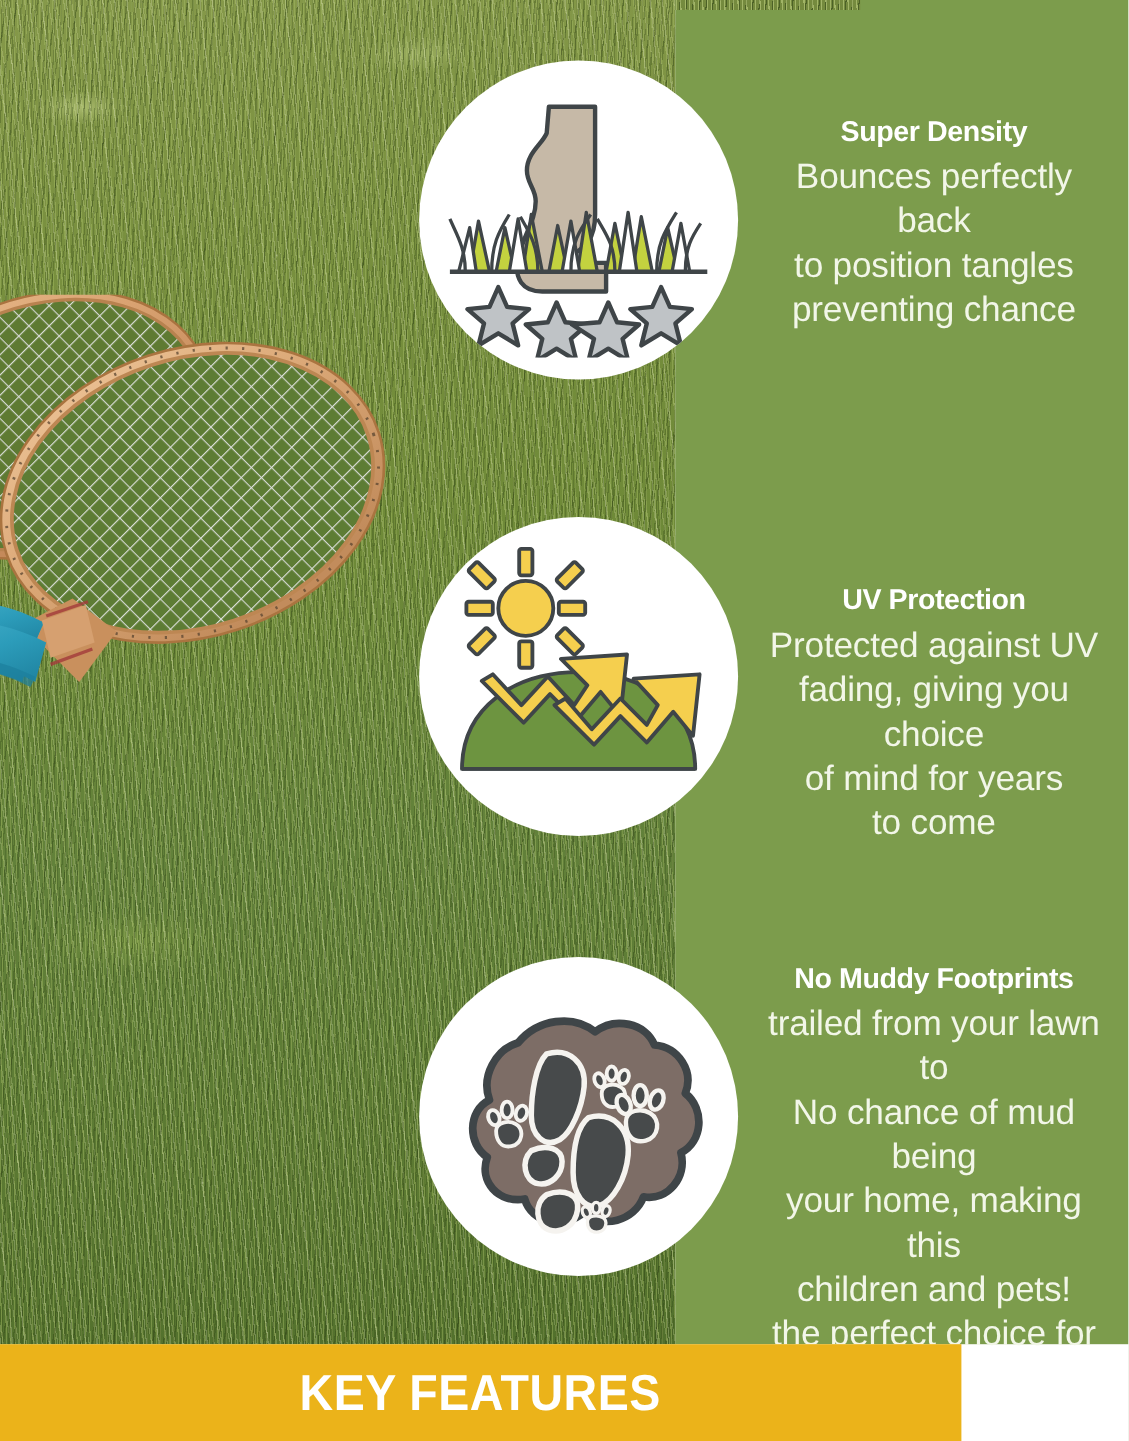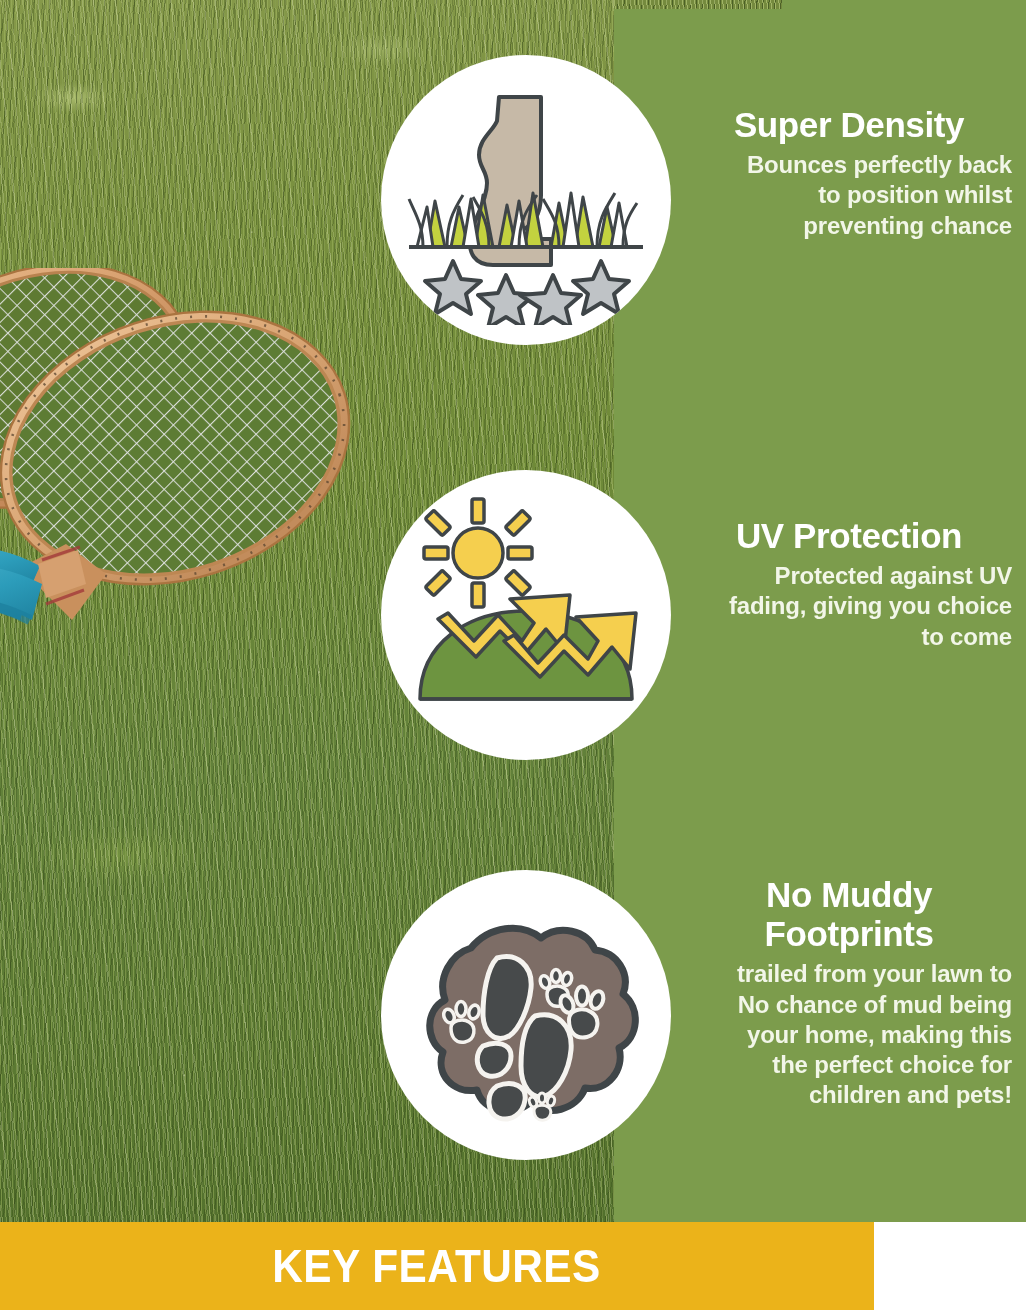--- a/index.html
+++ b/index.html
@@ -142,46 +142,45 @@
     overflow: hidden;
   }
   .feature-text {
     position: absolute;
     left: 686px;
     width: 326px;
     text-align: center;
     color: #ffffff;
   }
   .feature-title {
-    font-size: 35px;
+    font-size: 26px;
     font-weight: 700;
     line-height: 1.12;
     letter-spacing: -0.4px;
     margin: 0 0 6px 0;
     color: #ffffff;
   }
   .feature-desc {
-    font-size: 24px;
+    font-size: 32px;
     line-height: 1.26;
-    font-weight: 700;
+    font-weight: 400;
     color: #f2f6e8;
     margin: 0;
     letter-spacing: -0.2px;
-    text-align: right;
   }
   .feature-desc .ln { display: block; }
 
   
   #feature-0 { top: 55px; }
   #feature-0 .feature-circle { top: 0; }
   #feature-0 .feature-text { top: 50px; }
 
   #feature-1 { top: 470px; }
   #feature-1 .feature-circle { top: 0; }
-  #feature-1 .feature-text { top: 46px; }
+  #feature-1 .feature-text { top: 61px; }
 
   #feature-2 { top: 870px; }
   #feature-2 .feature-circle { top: 0; }
   #feature-2 .feature-text { top: 5px; }
 
   
   .banner {
     position: absolute;
     left: 0;
     top: 1222px;
@@ -324,21 +323,21 @@
           <path d="M105 200 L113 218 L133 220 L118 233 L123 253 L105 242 L87 253 L92 233 L77 220 L97 218 Z"></path>
           <path d="M152 200 L160 218 L180 220 L165 233 L170 253 L152 242 L134 253 L139 233 L119 220 L144 218 Z"></path>
           <path d="M200 186 L208 204 L228 206 L213 219 L218 239 L200 228 L182 239 L187 219 L172 206 L192 204 Z"></path>
         </g>
       </svg>
     </div>
     <div class="feature-text">
       <h2 class="feature-title">Super Density</h2>
       <p class="feature-desc">
         <span class="ln">Bounces perfectly back</span>
-        <span class="ln">to position whilst</span>
+        <span class="ln">to position tangles</span>
         <span class="ln">preventing chance</span>
       </p>
     </div>
   </div>
 
   <div class="feature" id="feature-1">
     <div class="feature-circle">
       <svg width="240" height="240" viewBox="0 0 240 240">
 
         <g stroke="#3f4548" stroke-width="3.5" stroke-linejoin="round">
@@ -361,20 +360,21 @@
         <path d="M42 118 L68 146 L92 120 L116 146 L128 128 L104 104 L164 100 L158 156 L140 134 L118 160 L94 136 L70 162 L32 124 Z" fill="#f5cf4e" stroke="#3f4548" stroke-width="3.5" stroke-linejoin="round"></path>
 
         <path d="M108 140 L132 168 L158 140 L182 164 L192 146 L170 122 L230 118 L224 174 L206 152 L182 180 L158 156 L134 182 L98 146 Z" fill="#f5cf4e" stroke="#3f4548" stroke-width="3.5" stroke-linejoin="round"></path>
       </svg>
     </div>
     <div class="feature-text">
       <h2 class="feature-title">UV Protection</h2>
       <p class="feature-desc">
         <span class="ln">Protected against UV</span>
         <span class="ln">fading, giving you choice</span>
+        <span class="ln">of mind for years</span>
         <span class="ln">to come</span>
       </p>
     </div>
   </div>
 
   <div class="feature" id="feature-2">
     <div class="feature-circle">
       <svg width="250" height="250" viewBox="0 0 250 250">
 
         <path d="M70 58 C88 36 120 32 140 48 C158 34 186 40 194 60 C216 62 230 84 222 104
@@ -419,22 +419,22 @@
     </div>
     <div class="feature-text">
       <h2 class="feature-title">
         <span class="ln">No Muddy</span>
         <span class="ln">Footprints</span>
       </h2>
       <p class="feature-desc">
         <span class="ln">trailed from your lawn to</span>
         <span class="ln">No chance of mud being</span>
         <span class="ln">your home, making this</span>
+        <span class="ln">children and pets!</span>
         <span class="ln">the perfect choice for</span>
-        <span class="ln">children and pets!</span>
       </p>
     </div>
   </div>
 
   <div class="banner">
     <h1 class="banner-title">KEY FEATURES</h1>
   </div>
 
 </div>
 

